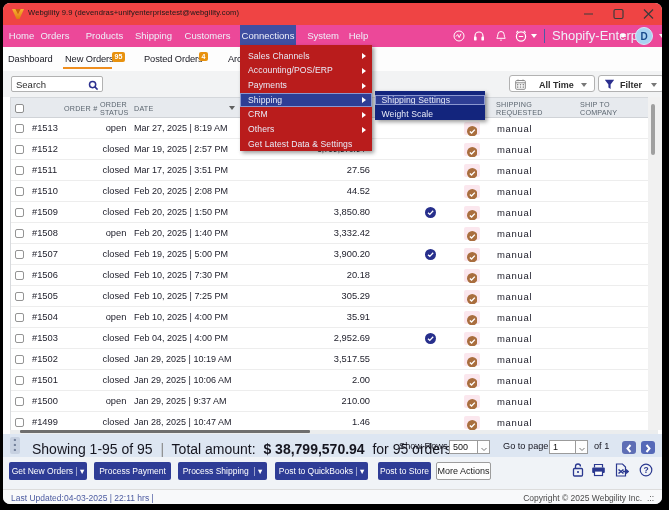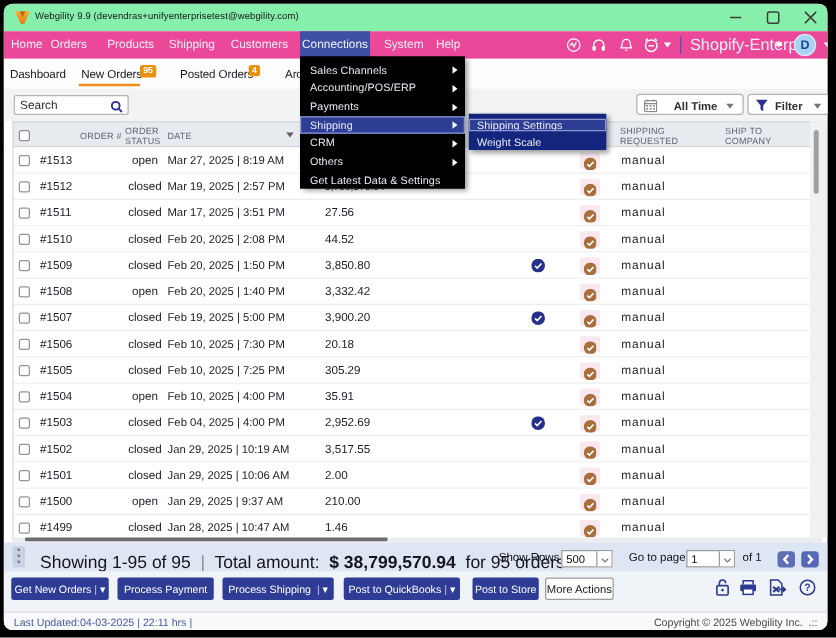--- a/index.html
+++ b/index.html
@@ -1,18 +1,18 @@
 <!DOCTYPE html>
 <html><head><meta charset="utf-8"><style>
 *{margin:0;padding:0;box-sizing:border-box}
 html,body{width:669px;height:510px}
 body{position:relative;background:#000;font-family:"Liberation Sans",sans-serif;overflow:hidden}
 .win{position:absolute;left:3px;top:3px;width:659px;height:501px;background:#fff;border-radius:7px;overflow:hidden}
 
-.titlebar{position:absolute;left:0;top:0;width:659px;height:22px;background:#86efac}
+.titlebar{position:absolute;left:0;top:0;width:659px;height:22px;background:#ef4444}
 .title{position:absolute;left:25px;top:5px;font-size:7.6px;color:#191919;letter-spacing:.1px}
 .wlogo{position:absolute;left:7px;top:3px}
 .wbtn{position:absolute;top:0;width:30px;height:22px}
 
 .menubar{position:absolute;left:0;top:22px;width:659px;height:22px;background:#ec4899}
 .mi{position:absolute;top:0;height:22px;line-height:22px;font-size:9.5px;color:#eef0fa;text-align:center;white-space:nowrap}
 .mi.hl{background:#3f4fa1}
 
 .tabs{position:absolute;left:0;top:44px;width:659px;height:24px;background:#fdfdfd}
 .tab{position:absolute;top:0;height:24px;line-height:24px;font-size:9.3px;color:#191922;font-weight:400;letter-spacing:-0.1px}
@@ -31,21 +31,21 @@
 .gridbg{position:absolute;left:7px;top:115px;width:648px;height:311.5px;background:#fff;overflow:hidden}
 .row{position:absolute;left:0;width:648px;height:21px;border-bottom:1px solid #ededed;background:#fff}
 .row span{position:absolute;top:0;height:21px;line-height:21px;font-size:9.3px;color:#1c1c28}
 .cb{left:5px;top:6px !important;width:9px;height:9px;border:1px solid #949494;border-radius:2px;background:#fff}
 .row span.cb{width:9px;height:9px;line-height:9px}
 .row span.orangechk{height:13px;line-height:13px}
 .row span.bluechk{height:11px;line-height:11px}
 .onum{left:22px}
 .stat{left:85px;width:42px;text-align:center}
 .dt{left:124px;font-size:9px !important}
-.amt{left:250px;width:110px;}
+.amt{left:250px;width:110px;text-align:right}
 .bluechk{left:415px;top:5px !important}
 .orangechk{left:454px;top:4px !important;width:16px;height:13px;background:#fbe7ee;border-radius:2px;text-align:center}
 .oc{position:relative !important;top:1px !important;left:0 !important;display:inline-block}
 .man{left:487px;font-size:9.5px !important;letter-spacing:.7px}
 
 .vtrack{position:absolute;left:645px;top:94px;width:14px;height:332.5px;background:#f1f1f1}
 .vthumb{position:absolute;left:2.5px;top:7px;width:4px;height:51px;background:#a0a0a0;border-radius:2px}
 .htrack{position:absolute;left:7px;top:426.5px;width:648px;height:4.5px;background:#ebedee}
 .hthumb{position:absolute;left:10px;top:0.8px;width:290px;height:2.6px;background:#6e6e6e;border-radius:1px}
 
@@ -60,21 +60,21 @@
 
 .btnarea{position:absolute;left:0;top:454px;width:659px;height:32px;background:#f0f3f7}
 .nbtn{position:absolute;top:5px;height:18px;background:#2e3c96;border-radius:2px;color:#fff;font-size:8.5px;line-height:18px;text-align:center;white-space:nowrap}
 .wbtn2{position:absolute;top:5px;height:18px;background:#fdfdfd;border:1px solid #9d9d9d;border-radius:2px;color:#222;font-size:9px;line-height:16px;text-align:center}
 .icn{position:absolute;top:6px}
 
 .bottombar{position:absolute;left:0;top:486px;width:659px;height:15px;background:#f8f9fa;border-top:1px solid #dcdcdc}
 .lu{position:absolute;left:8px;top:3px;font-size:8.5px;color:#4b5aa0}
 .cpy{position:absolute;right:8px;top:3px;font-size:8.5px;color:#4a4a4a}
 
-.menu{position:absolute;left:237px;top:42px;width:132px;height:105.5px;background:#000000;box-shadow:2px 2px 4px rgba(0,0,0,.4);z-index:50}
+.menu{position:absolute;left:237px;top:42px;width:132px;height:105.5px;background:#b91c1c;box-shadow:2px 2px 4px rgba(0,0,0,.4);z-index:50}
 .menu .it{position:absolute;left:0;width:132px;height:14.7px;line-height:14.7px;font-size:8.6px;color:#e9ecf8;padding-left:8px;letter-spacing:.1px}
 .menu .it.hl,.submenu .it.hl{background:#2e3e95;outline:1px solid #8b97d0;outline-offset:-1px}
 .rarr{position:absolute;right:6px;top:4.5px;width:0;height:0;border-top:3.5px solid transparent;border-bottom:3.5px solid transparent;border-left:4.5px solid #fff}
 .submenu{position:absolute;left:371.5px;top:88.4px;width:110px;height:28.5px;background:#13257d;box-shadow:2px 2px 4px rgba(0,0,0,.4);z-index:51}
 .submenu .it{position:absolute;left:0;width:110px;height:10.5px;line-height:10.5px;font-size:8.6px;color:#e9ecf8;padding-left:7px;letter-spacing:.1px}
 </style></head>
 <body>
 <div class="win">
   <div class="titlebar">
     <svg class="wlogo" width="16" height="16" viewBox="0 0 16 16">

